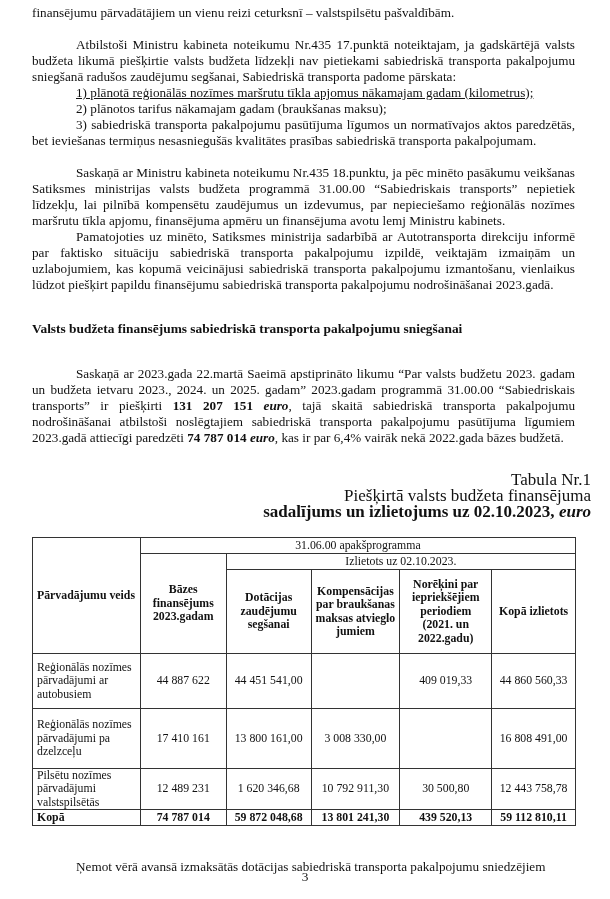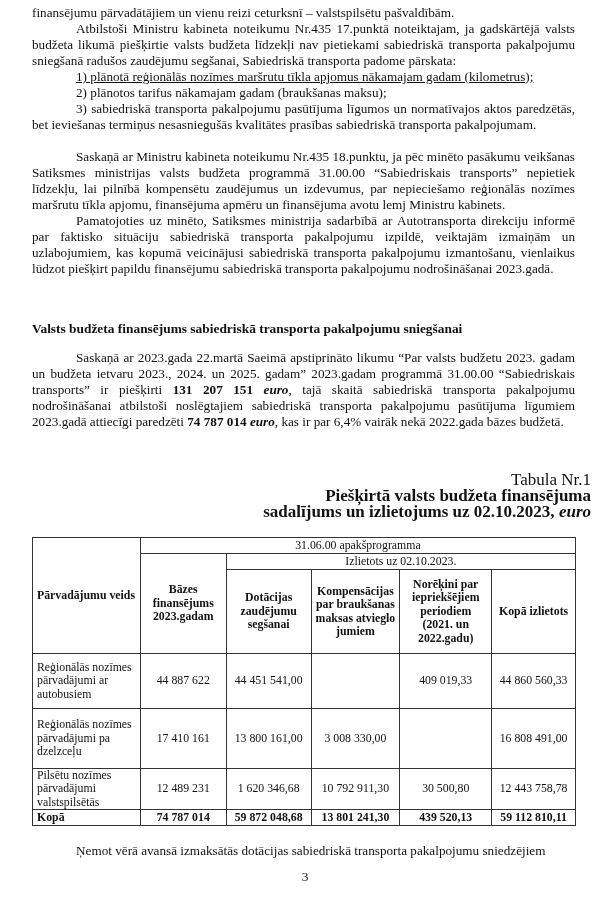--- a/index.html
+++ b/index.html
@@ -1,19 +1,19 @@
 <!DOCTYPE html>
 <html><head>
 <meta charset="utf-8">
 <style>
   html,body{margin:0;padding:0;background:#fff;}
   body{width:610px;height:899px;position:relative;overflow:hidden;font-family:"Liberation Serif",serif;color:#111;}
   .page{position:absolute;left:0;top:0;width:610px;height:680px;}
   .p{position:absolute;left:32px;width:543px;font-size:13.2px;line-height:15.9px;text-align:justify;}
-  .ind{text-indent:44px;}
+  .ind{text-indent:44px;margin-top:16px;}
   .heading{position:absolute;left:32px;top:321px;font-weight:bold;font-size:13.4px;text-align:center;}
   .cap{position:absolute;right:19px;text-align:right;font-size:17px;line-height:16px;}
   table{position:absolute;left:32px;top:537px;border-collapse:collapse;width:544px;font-size:11.8px;line-height:13.4px;}
   td{border:1.4px solid #333;padding:0 4px;vertical-align:middle;text-align:center;}
   .lbl{text-align:left;}
   .bold{font-weight:bold;}
   .pagenum{position:absolute;left:0;width:610px;top:869px;text-align:center;font-size:13.4px;}
 </style>
 </head>
 <body>
@@ -30,21 +30,21 @@
 
   <div class="p ind" style="top:149px;">Saskaņā ar Ministru kabineta noteikumu Nr.435 18.punktu, ja pēc minēto pasākumu veikšanas Satiksmes ministrijas valsts budžeta programmā 31.00.00 “Sabiedriskais transports” nepietiek līdzekļu, lai pilnībā kompensētu zaudējumus un izdevumus, par nepieciešamo reģionālās nozīmes maršrutu tīkla apjomu, finansējuma apmēru un finansējuma avotu lemj Ministru kabinets.</div>
 
   <div class="p ind" style="top:213px;">Pamatojoties uz minēto, Satiksmes ministrija sadarbībā ar Autotransporta direkciju informē par faktisko situāciju sabiedriskā transporta pakalpojumu izpildē, veiktajām izmaiņām un uzlabojumiem, kas kopumā veicinājusi sabiedriskā transporta pakalpojumu izmantošanu, vienlaikus lūdzot piešķirt papildu finansējumu sabiedriskā transporta pakalpojumu nodrošināšanai 2023.gadā.</div>
 
   <div class="heading">Valsts budžeta finansējums sabiedriskā transporta pakalpojumu sniegšanai</div>
 
   <div class="p ind" style="top:350px;"><span>Saskaņā ar 2023.gada 22.martā Saeimā apstiprināto likumu “Par valsts budžetu 2023. gadam un budžeta ietvaru 2023., 2024. un 2025. gadam” 2023.gadam programmā 31.00.00 “Sabiedriskais transports” ir piešķirti </span><b>131 207 151</b> <b><i>euro</i></b><span>, tajā skaitā sabiedriskā transporta pakalpojumu nodrošināšanai atbilstoši noslēgtajiem sabiedriskā transporta pakalpojumu pasūtījuma līgumiem 2023.gadā attiecīgi paredzēti </span><b>74 787 014</b> <b><i>euro</i></b><span>, kas ir par 6,4% vairāk nekā 2022.gada bāzes budžetā.</span></div>
 
   <div class="cap" style="top:472px;">Tabula Nr.1</div>
-  <div class="cap" style="top:488px;font-weight:bold;">Piešķirtā valsts budžeta finansējuma</div>
+  <div class="cap" style="top:488px;font-weight:normal;">Piešķirtā valsts budžeta finansējuma</div>
   <div class="cap" style="top:504px;font-weight:bold;"><span>sadalījums un izlietojums uz 02.10.2023, </span><i>euro</i></div>
 
   <table>
     <colgroup>
       <col style="width:108px">
         <col style="width:86px">
         <col style="width:85px">
         <col style="width:89px">
         <col style="width:92px">
         <col style="width:84px">

